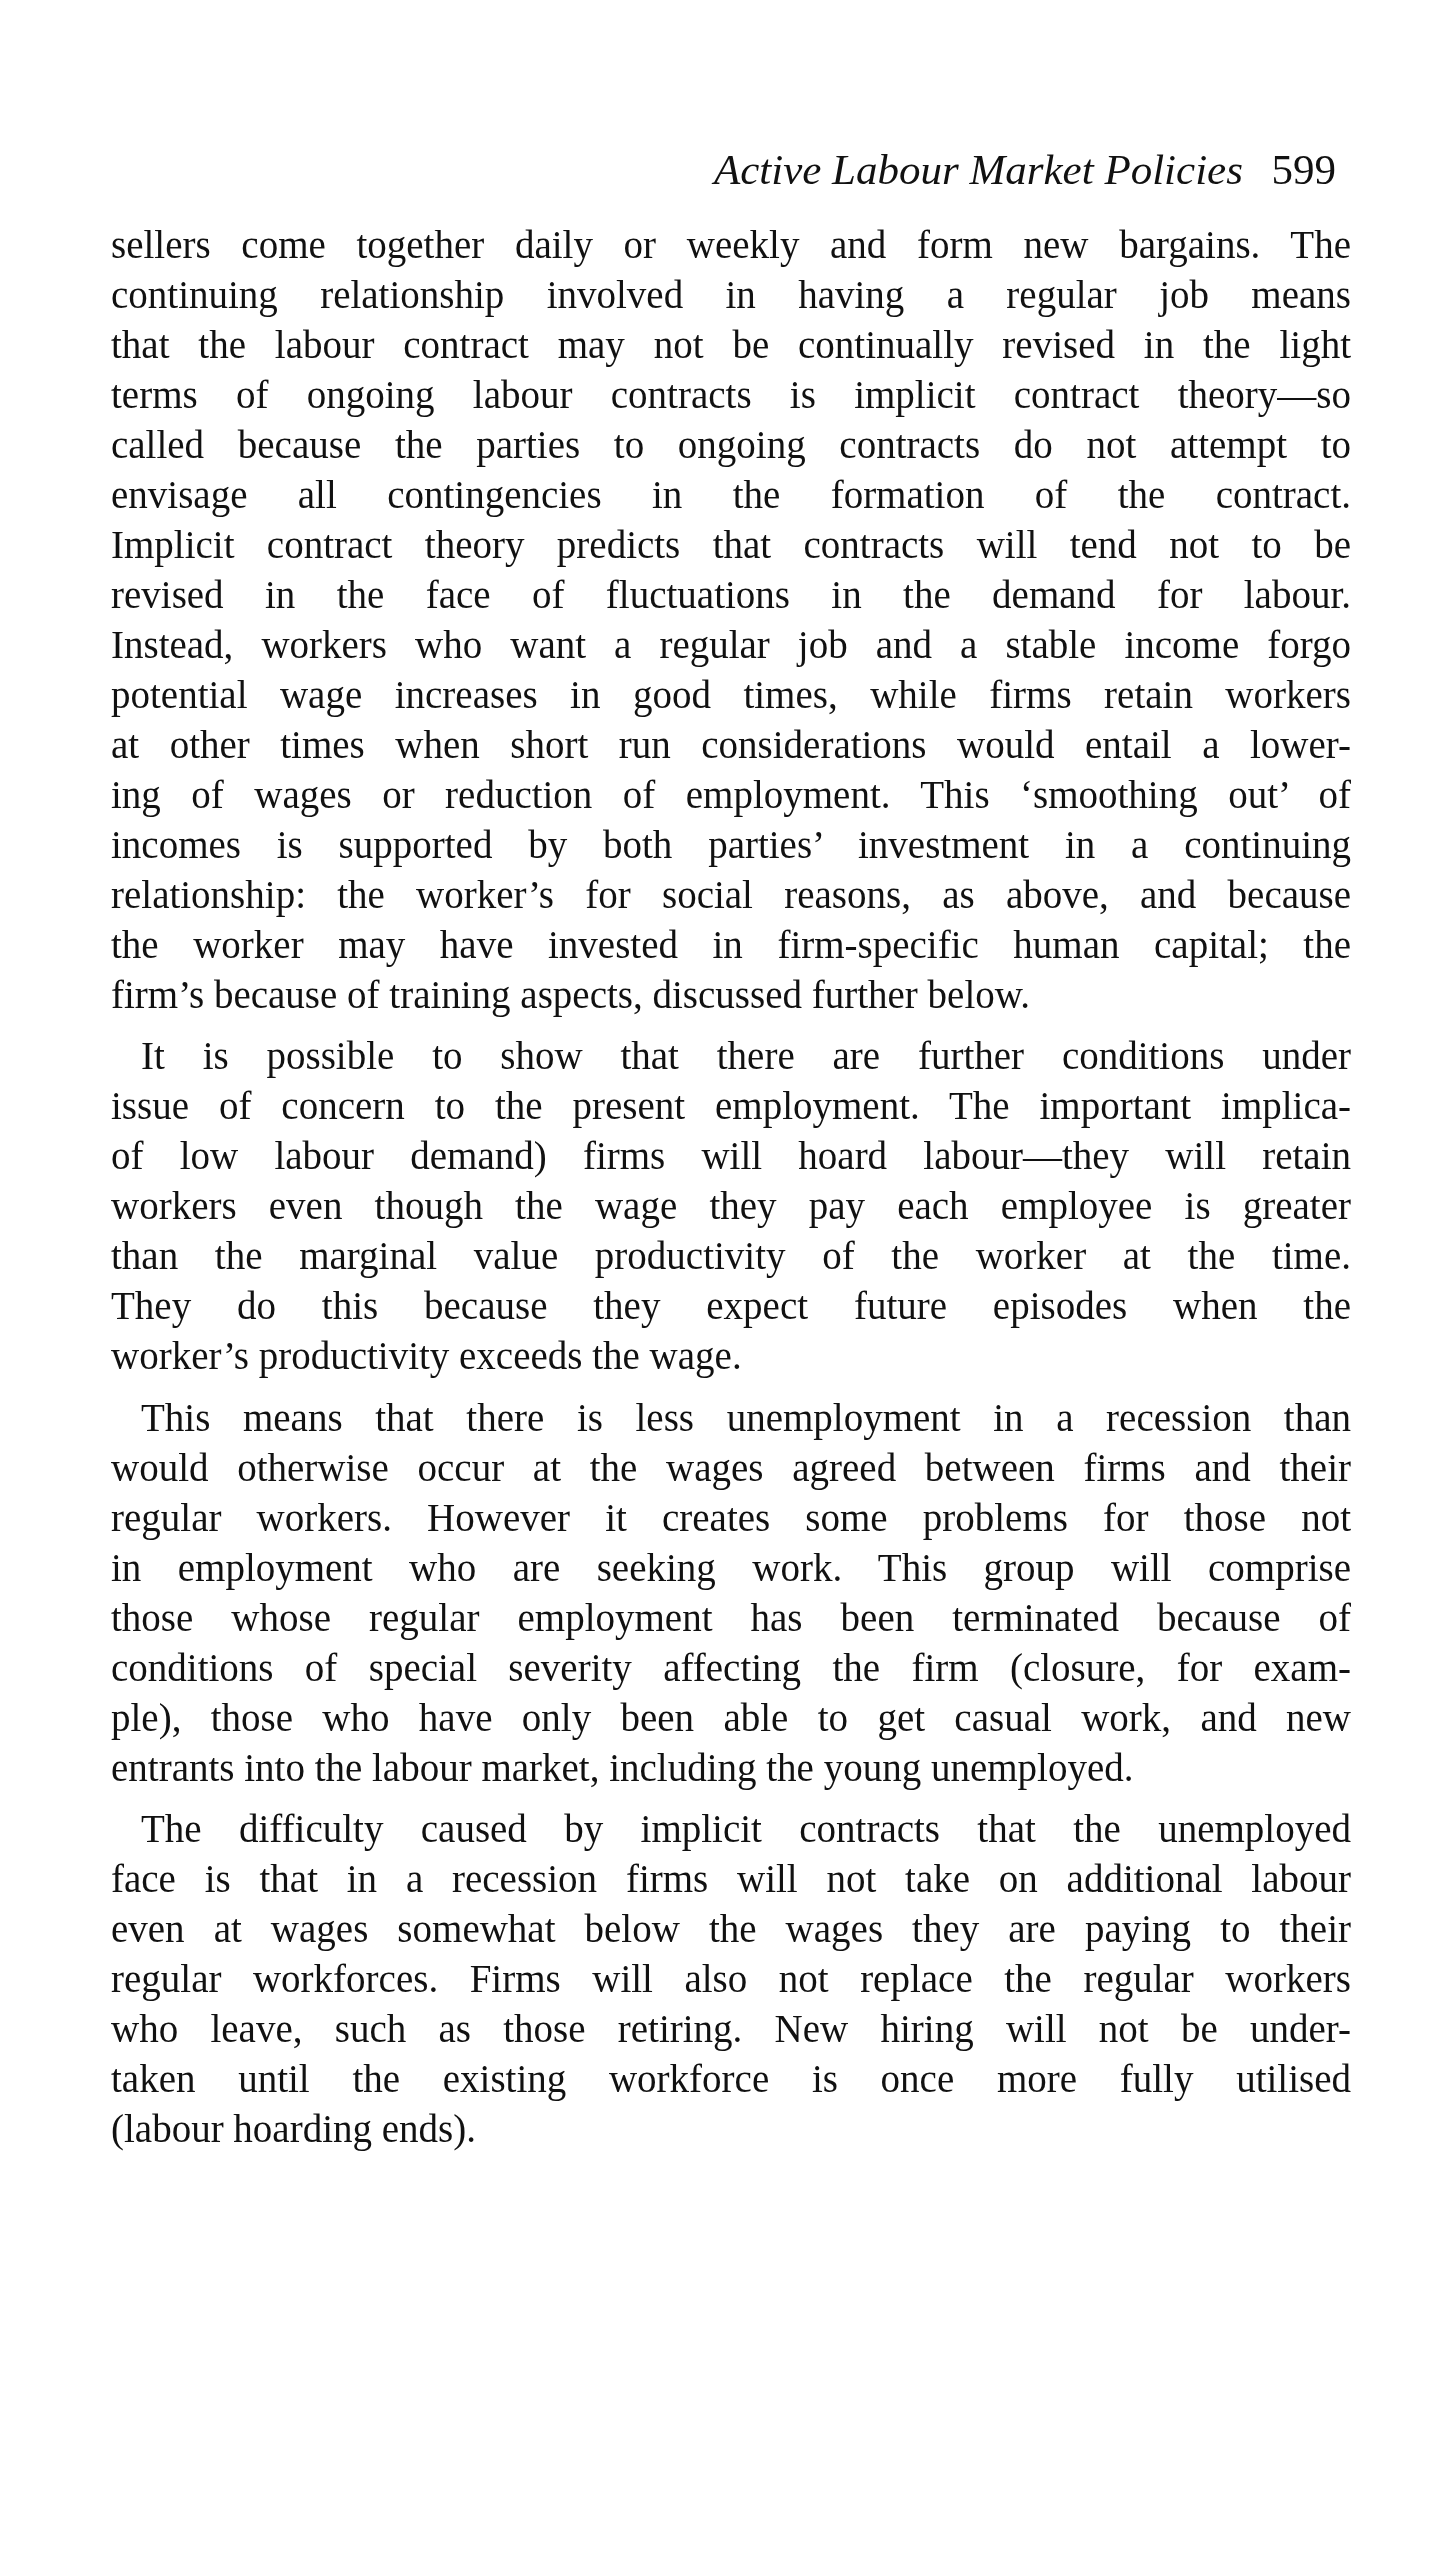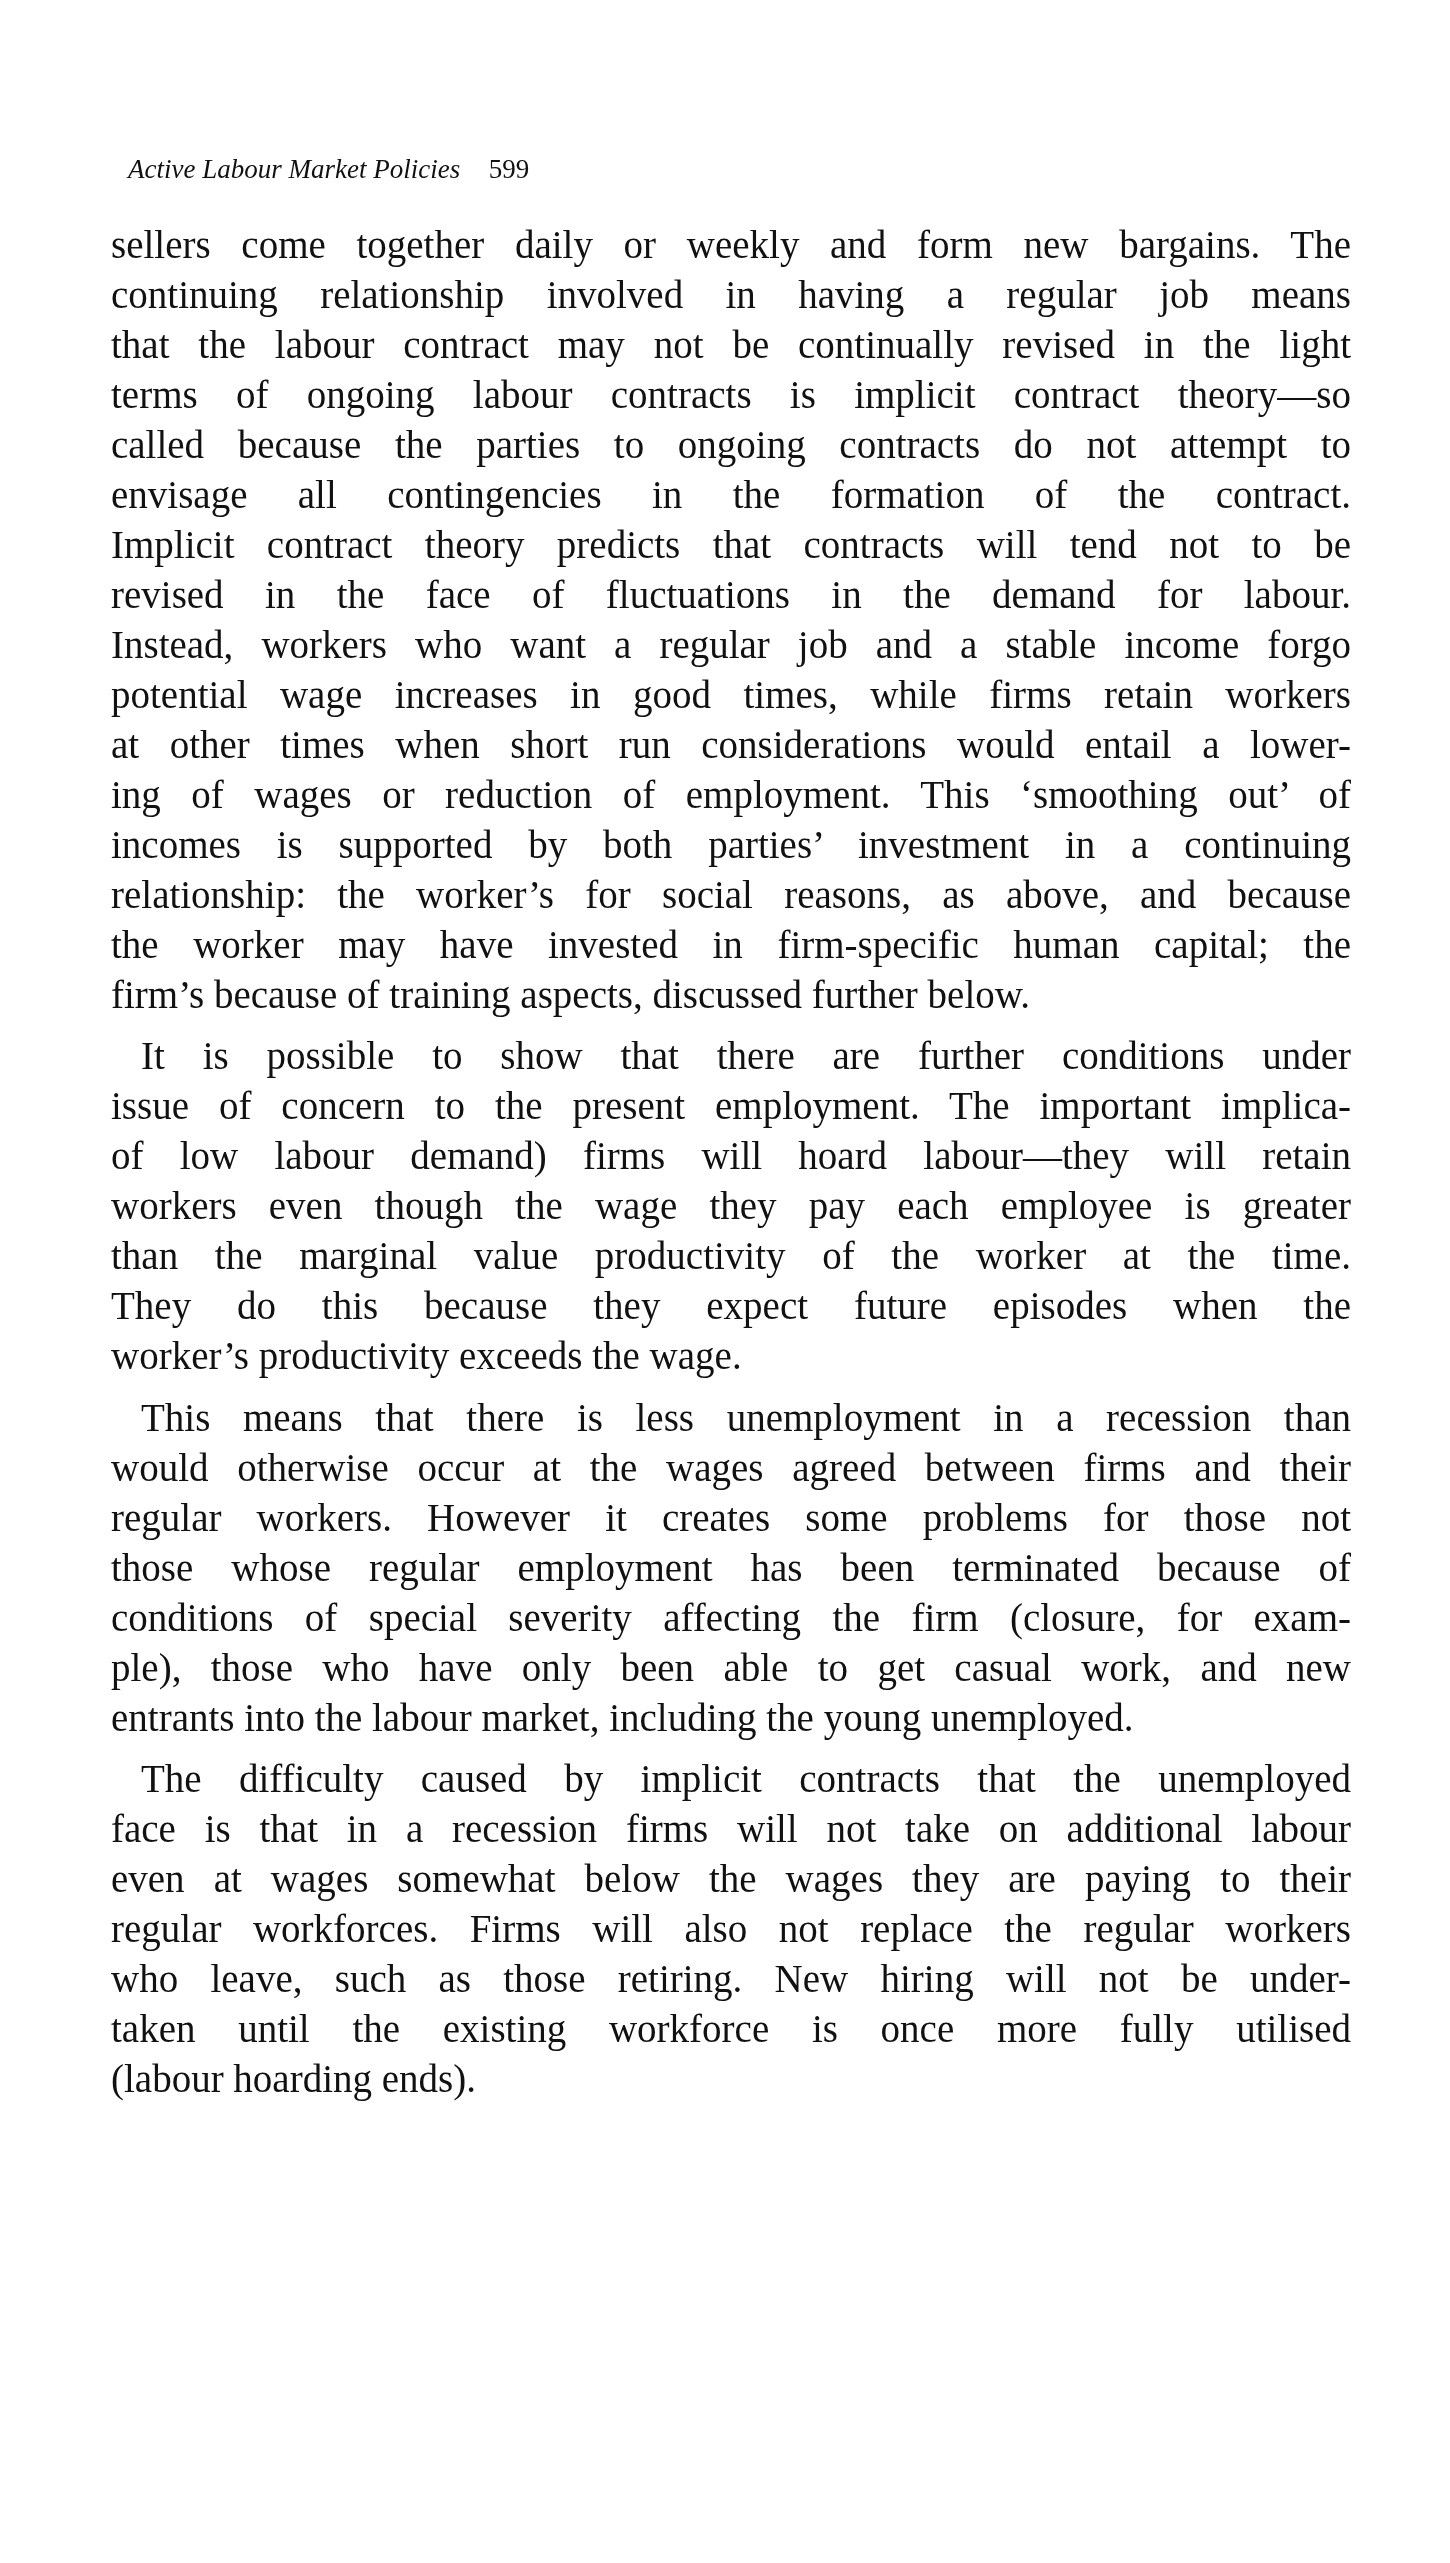--- a/index.html
+++ b/index.html
@@ -17,23 +17,24 @@
   }
   .page {
     position: absolute;
     left: 0; top: 0;
     width: 1450px;
     height: 2563px;
   }
   .running-head {
     position: absolute;
     top: 141px;
-    left: 128px;
+    left: 96px;
     width: 1240px;
-    font-size: 27px;
+    text-align: right;
+    font-size: 43px;
     line-height: 57px;
     white-space: nowrap;
   }
   .running-head .title {
     font-style: italic;
     margin-right: 28.6px;
   }
   .running-head .folio {
     font-style: normal;
   }
@@ -103,20 +104,21 @@
       <span class="line">than the marginal value productivity of the worker at the time.</span>
       <span class="line">They do this because they expect future episodes when the</span>
       <span class="line last">worker’s productivity exceeds the wage.</span>
     </div>
     <span class="para-gap"></span>
 
     <div class="paragraph">
       <span class="line indent">This means that there is less unemployment in a recession than</span>
       <span class="line">would otherwise occur at the wages agreed between firms and their</span>
       <span class="line">regular workers. However it creates some problems for those not</span>
+      <span class="line">in employment who are seeking work. This group will comprise</span>
       <span class="line">those whose regular employment has been terminated because of</span>
       <span class="line">conditions of special severity affecting the firm (closure, for exam-</span>
       <span class="line">ple), those who have only been able to get casual work, and new</span>
       <span class="line last">entrants into the labour market, including the young unemployed.</span>
     </div>
     <span class="para-gap"></span>
 
     <div class="paragraph">
       <span class="line indent">The difficulty caused by implicit contracts that the unemployed</span>
       <span class="line">face is that in a recession firms will not take on additional labour</span>

